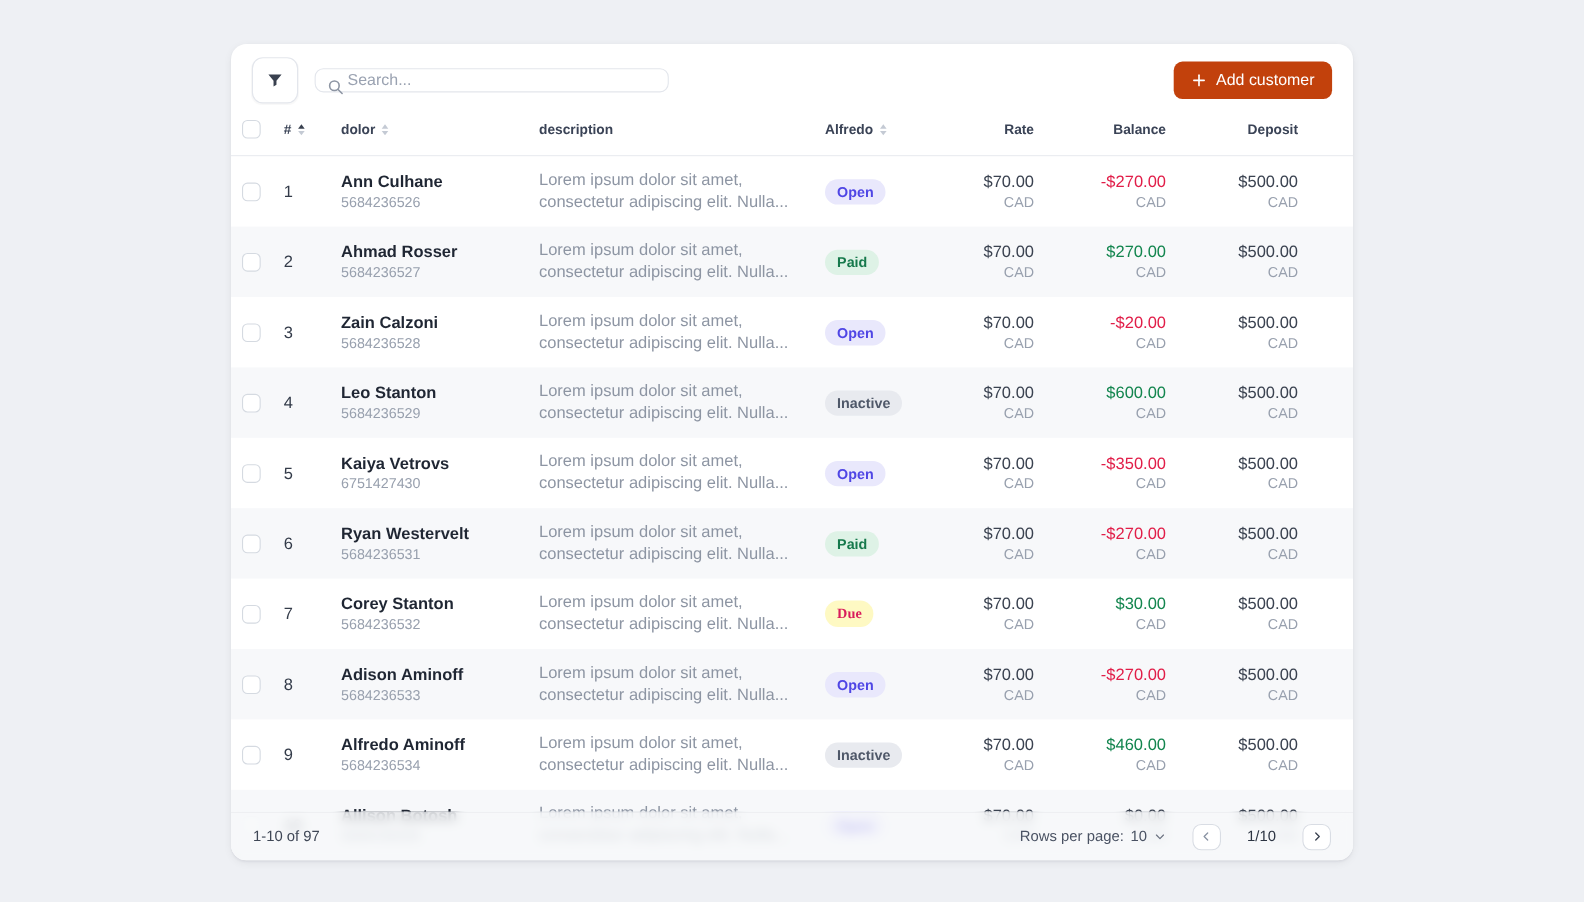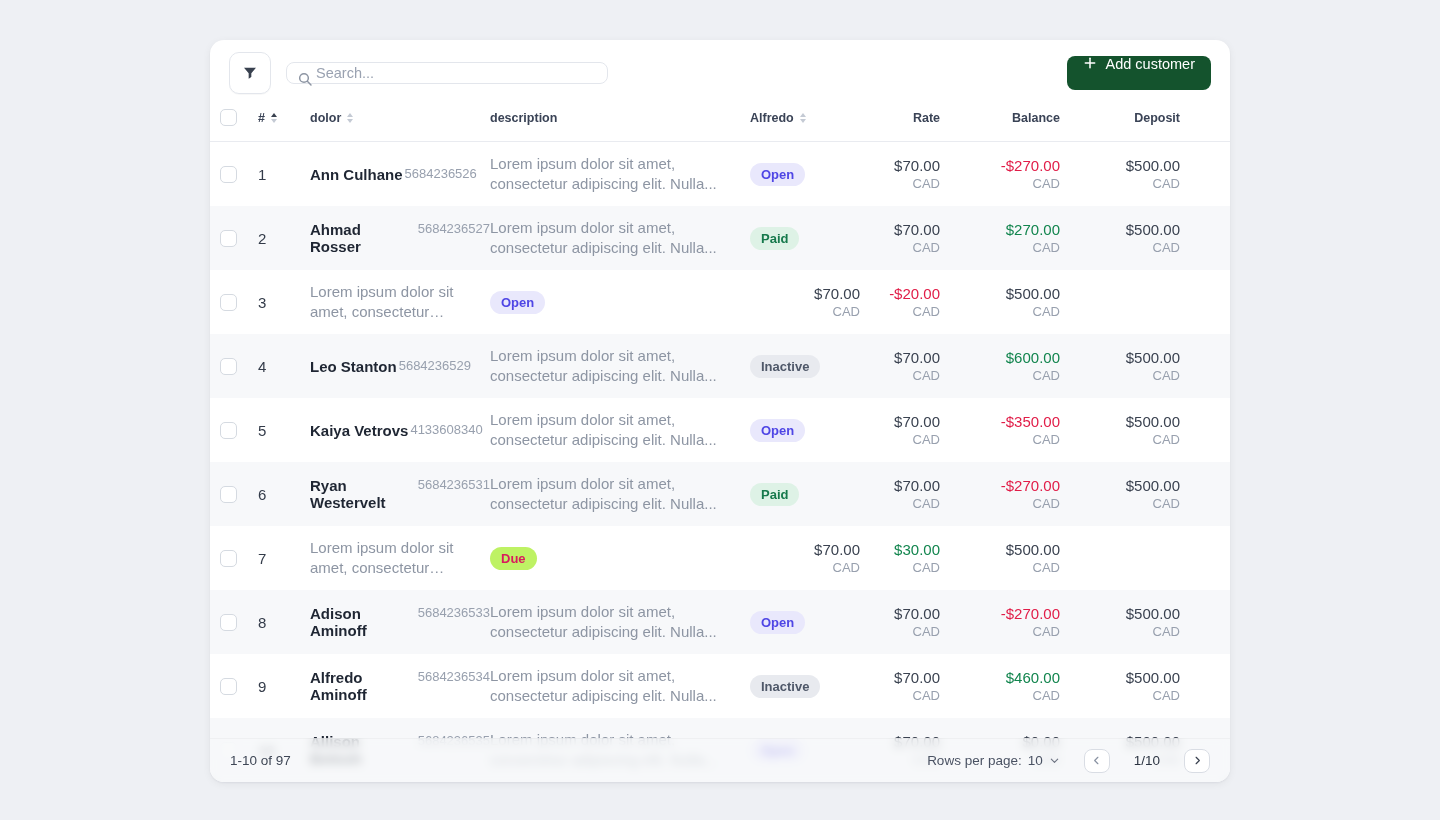--- a/index.html
+++ b/index.html
@@ -42,22 +42,22 @@
     border:1px solid #e3e6ec; border-radius:8px;
     padding:0 12px 0 29px;
     font-family:"Liberation Sans", sans-serif;
     font-size:14.5px; color:#3a4250;
     outline:none; background:#fff;
   }
   .search-input::placeholder { color:#9aa2b1; }
   .add-btn {
     margin-left:auto;
     height:34px;
-    display:flex; gap:9px;
-    background:#14532d; color:#fff;
+    display:flex; align-items:center; gap:9px;
+    background:#c2410c; color:#fff;
     border:none; border-radius:8px;
     padding:0 16px;
     font-family:"Liberation Sans", sans-serif;
     font-size:14.5px; font-weight:500;
     cursor:pointer;
   }
   
   .grid-row {
     display:grid;
     grid-template-columns:48px 52px 180px 260px 110px 80px 120px 120px;
@@ -81,41 +81,41 @@
   .cbx {
     display:inline-block; width:17px; height:17px;
     border:1.5px solid #d5dae1; border-radius:5px;
     background:#fff; cursor:pointer;
   }
   .tbody .grid-row { height:64px; }
   .tbody .grid-row:nth-child(even) { background:#f7f8fa; }
   .cell { font-size:15px; color:#3a4250; display:flex; }
   .cell.col-desc { padding-right:10px; }
   .num { color:#333b49; }
-  .two-line { display:flex; flex-direction:row; gap:2px; }
+  .two-line { display:flex; flex-direction:column; gap:2px; }
   .name-main { font-weight:700; color:#1f2633; font-size:15px; }
   .sub { font-size:13px; color:#98a0ae; }
   .desc {
     color:#8d95a3; font-size:15px; line-height:20px;
     width:250px;
     display:-webkit-box; -webkit-line-clamp:2; -webkit-box-orient:vertical;
     overflow:hidden;
   }
   .money { text-align:right; width:100%; }
   .money .sub { display:block; margin-top:2px; }
   .tone-neg { color:#e11d48; }
   .tone-pos { color:#12854e; }
   .badge {
     display:inline-block;
     font-size:13px; font-weight:600;
     padding:4px 11px; border-radius:999px;
   }
   .badge-open     { background:#e9e8fc; color:#4f46e5; }
   .badge-paid     { background:#def2e6; color:#16794c; }
-  .badge-due      { background:#bef264; color:#d91c5c; }
+  .badge-due      { background:#fef9c3; color:#d91c5c;font-family:Liberation Serif, serif; }
   .badge-inactive { background:#e8eaef; color:#4f5869; }
   
   .tfooter {
     position:absolute; left:0; right:0; bottom:0;
     height:44px;
     background:rgba(247,248,250,.72);
     backdrop-filter:blur(5px);
     -webkit-backdrop-filter:blur(5px);
     border-radius:0 0 14px 14px;
     display:flex; align-items:center;
@@ -262,20 +262,26 @@
       <div class="cell right">
         <span class="money"><span>$500.00</span><span class="sub">CAD</span></span>
       </div>
     </div>
 
     <div class="grid-row">
       <div class="cell cbx-cell">
         <span class="cbx"></span>
       </div>
       <div class="cell num">3</div>
+      <div class="cell">
+        <div class="two-line">
+          <span class="name-main">Zain Calzoni</span>
+          <span class="sub">5684236528</span>
+        </div>
+      </div>
       <div class="cell col-desc">
         <span class="desc">Lorem ipsum dolor sit amet, consectetur adipiscing elit. Nulla...</span>
       </div>
       <div class="cell">
         <span class="badge badge-open">Open</span>
       </div>
       <div class="cell right">
         <span class="money"><span>$70.00</span><span class="sub">CAD</span></span>
       </div>
       <div class="cell right">
@@ -315,21 +321,21 @@
     </div>
 
     <div class="grid-row">
       <div class="cell cbx-cell">
         <span class="cbx"></span>
       </div>
       <div class="cell num">5</div>
       <div class="cell">
         <div class="two-line">
           <span class="name-main">Kaiya Vetrovs</span>
-          <span class="sub">4133608340</span>
+          <span class="sub">6751427430</span>
         </div>
       </div>
       <div class="cell col-desc">
         <span class="desc">Lorem ipsum dolor sit amet, consectetur adipiscing elit. Nulla...</span>
       </div>
       <div class="cell">
         <span class="badge badge-open">Open</span>
       </div>
       <div class="cell right">
         <span class="money"><span>$70.00</span><span class="sub">CAD</span></span>
@@ -368,20 +374,26 @@
       <div class="cell right">
         <span class="money"><span>$500.00</span><span class="sub">CAD</span></span>
       </div>
     </div>
 
     <div class="grid-row">
       <div class="cell cbx-cell">
         <span class="cbx"></span>
       </div>
       <div class="cell num">7</div>
+      <div class="cell">
+        <div class="two-line">
+          <span class="name-main">Corey Stanton</span>
+          <span class="sub">5684236532</span>
+        </div>
+      </div>
       <div class="cell col-desc">
         <span class="desc">Lorem ipsum dolor sit amet, consectetur adipiscing elit. Nulla...</span>
       </div>
       <div class="cell">
         <span class="badge badge-due">Due</span>
       </div>
       <div class="cell right">
         <span class="money"><span>$70.00</span><span class="sub">CAD</span></span>
       </div>
       <div class="cell right">

